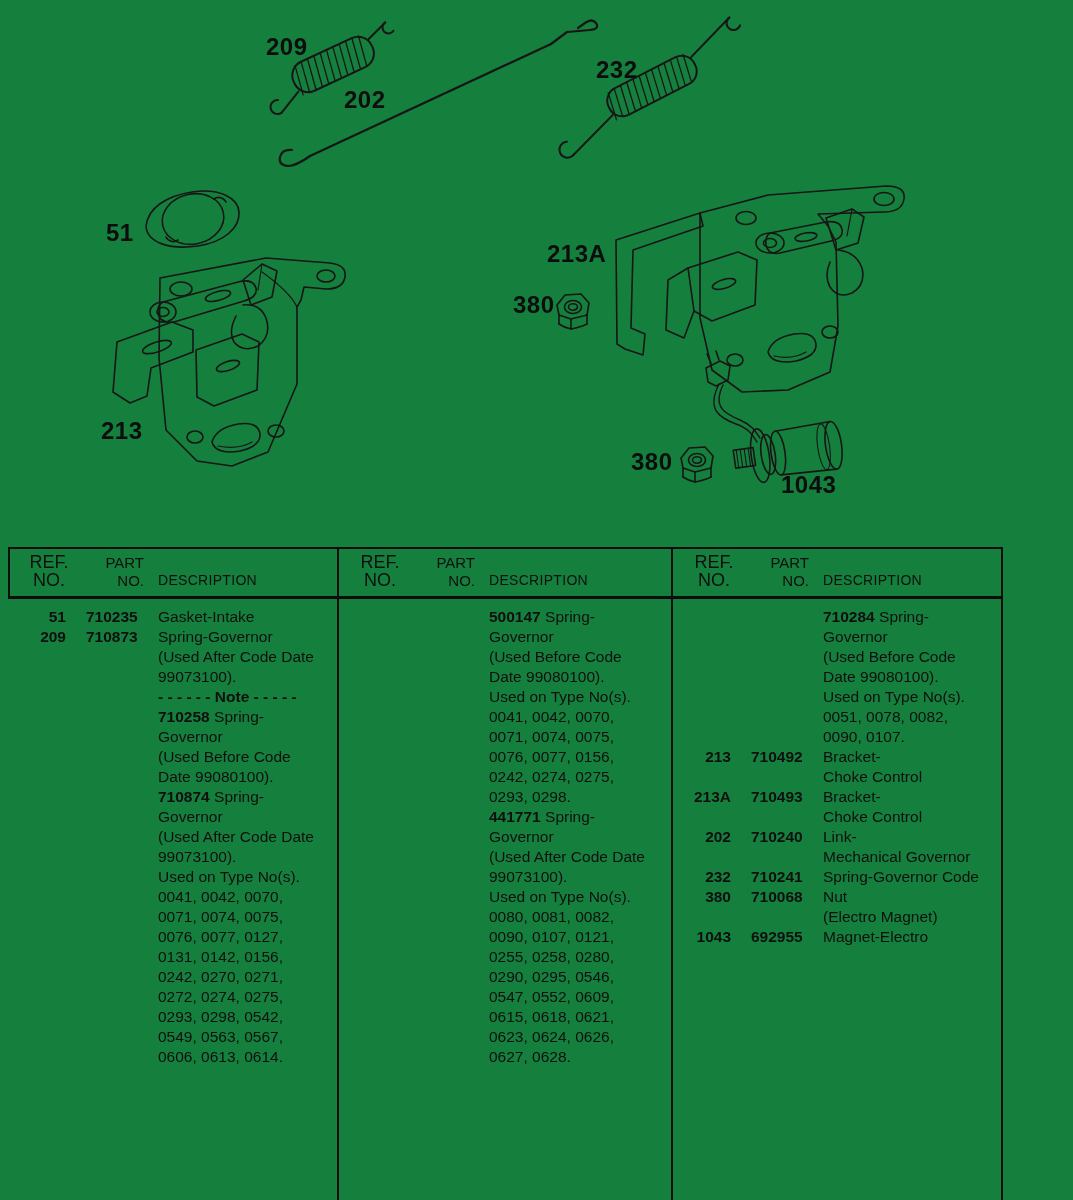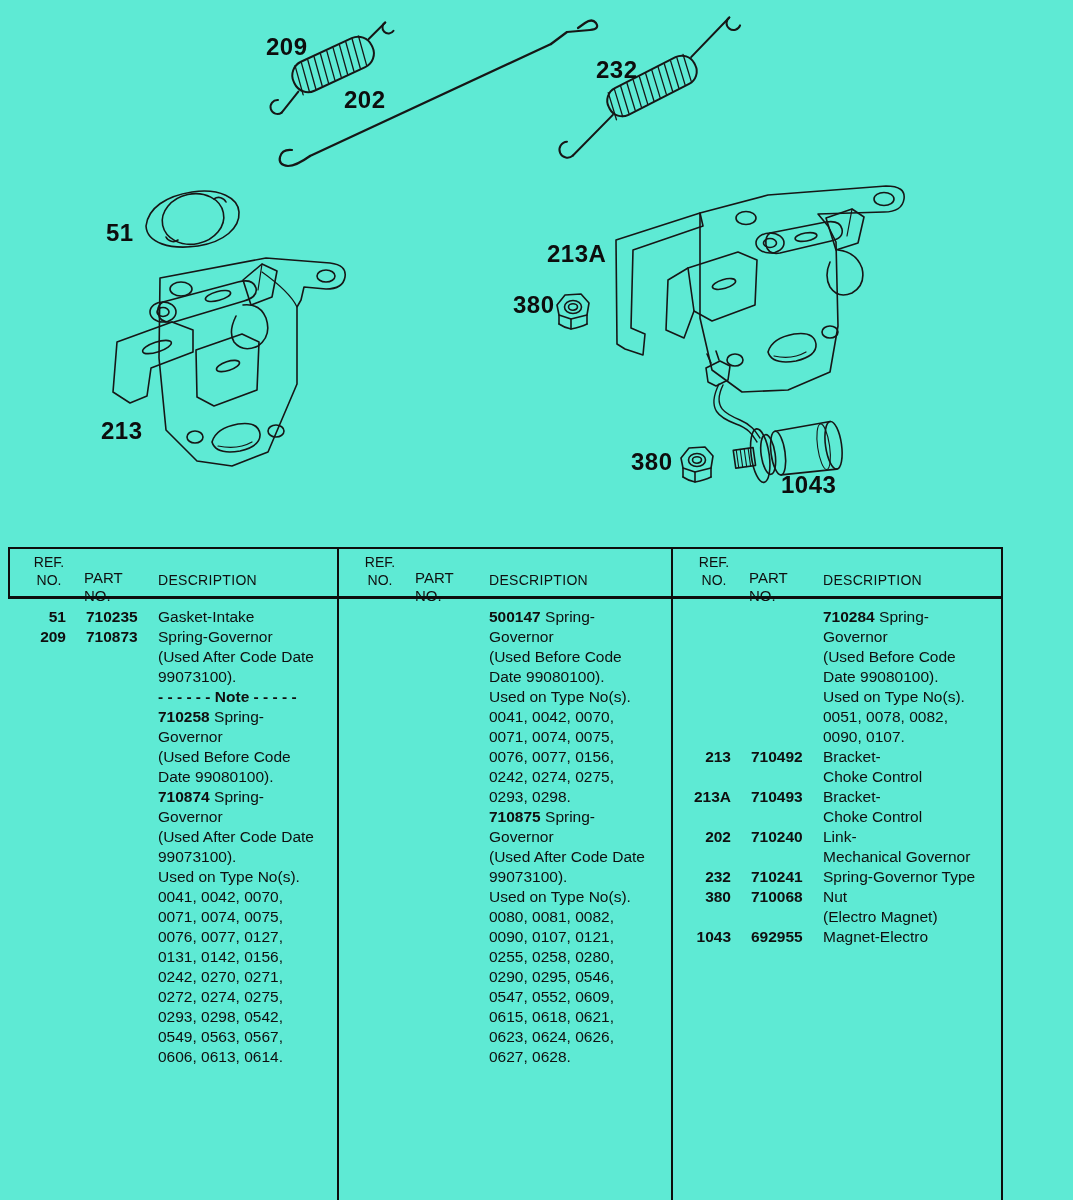--- a/index.html
+++ b/index.html
@@ -1,23 +1,23 @@
 <!DOCTYPE html>
 <html><head>
 <meta charset="utf-8">
 <style>
   html,body{margin:0;padding:0;background:#fff;}
-  .page{position:relative;width:1073px;height:1200px;background:#5eead4;overflow:hidden;
+  .page{position:relative;width:1073px;height:1200px;background:#15803d;overflow:hidden;
         font-family:"Liberation Sans",sans-serif;color:#0f0f0f;}
   svg.art{position:absolute;left:0;top:0;}
   .dlabel{position:absolute;font-weight:bold;font-size:24px;letter-spacing:.5px;color:#0d0d0d;}
   .tline{position:absolute;background:#0d0d0d;}
   .panel-header{position:absolute;top:549px;height:48px;}
-  .ph-ref{position:absolute;left:14px;top:5px;width:54px;text-align:center;font-size:14px;line-height:17.5px;}
-  .ph-part{position:absolute;left:76px;top:20px;width:60px;text-align:left;font-size:15px;line-height:17.5px;}
+  .ph-ref{position:absolute;left:14px;top:5px;width:54px;text-align:center;font-size:18px;line-height:17.5px;}
+  .ph-part{position:absolute;left:76px;top:5px;width:60px;text-align:right;font-size:15px;line-height:17.5px;}
   .ph-desc{position:absolute;left:150px;top:23px;font-size:14px;letter-spacing:.3px;}
   .pcol{position:absolute;top:607px;font-size:15.5px;}
   .prow{display:flex;height:20px;line-height:20px;white-space:pre;}
   .c-ref{flex:none;width:58px;text-align:right;font-weight:bold;}
   .c-part{flex:none;width:64px;margin-left:20px;font-weight:bold;}
   .c-desc{margin-left:8px;}
   .b{font-weight:bold;}
 </style>
 </head>
 <body>
@@ -247,21 +247,21 @@
       <div class="prow"><span class="c-ref"></span><span class="c-part"></span><span class="c-desc"><span class="b">500147</span><span> Spring-</span></span></div>
       <div class="prow"><span class="c-ref"></span><span class="c-part"></span><span class="c-desc"><span>Governor</span></span></div>
       <div class="prow"><span class="c-ref"></span><span class="c-part"></span><span class="c-desc"><span>(Used Before Code</span></span></div>
       <div class="prow"><span class="c-ref"></span><span class="c-part"></span><span class="c-desc"><span>Date 99080100).</span></span></div>
       <div class="prow"><span class="c-ref"></span><span class="c-part"></span><span class="c-desc"><span>Used on Type No(s).</span></span></div>
       <div class="prow"><span class="c-ref"></span><span class="c-part"></span><span class="c-desc"><span>0041, 0042, 0070,</span></span></div>
       <div class="prow"><span class="c-ref"></span><span class="c-part"></span><span class="c-desc"><span>0071, 0074, 0075,</span></span></div>
       <div class="prow"><span class="c-ref"></span><span class="c-part"></span><span class="c-desc"><span>0076, 0077, 0156,</span></span></div>
       <div class="prow"><span class="c-ref"></span><span class="c-part"></span><span class="c-desc"><span>0242, 0274, 0275,</span></span></div>
       <div class="prow"><span class="c-ref"></span><span class="c-part"></span><span class="c-desc"><span>0293, 0298.</span></span></div>
-      <div class="prow"><span class="c-ref"></span><span class="c-part"></span><span class="c-desc"><span class="b">710875</span><span> Spring-</span></span></div>
+      <div class="prow"><span class="c-ref"></span><span class="c-part"></span><span class="c-desc"><span class="b">441771</span><span> Spring-</span></span></div>
       <div class="prow"><span class="c-ref"></span><span class="c-part"></span><span class="c-desc"><span>Governor</span></span></div>
       <div class="prow"><span class="c-ref"></span><span class="c-part"></span><span class="c-desc"><span>(Used After Code Date</span></span></div>
       <div class="prow"><span class="c-ref"></span><span class="c-part"></span><span class="c-desc"><span>99073100).</span></span></div>
       <div class="prow"><span class="c-ref"></span><span class="c-part"></span><span class="c-desc"><span>Used on Type No(s).</span></span></div>
       <div class="prow"><span class="c-ref"></span><span class="c-part"></span><span class="c-desc"><span>0080, 0081, 0082,</span></span></div>
       <div class="prow"><span class="c-ref"></span><span class="c-part"></span><span class="c-desc"><span>0090, 0107, 0121,</span></span></div>
       <div class="prow"><span class="c-ref"></span><span class="c-part"></span><span class="c-desc"><span>0255, 0258, 0280,</span></span></div>
       <div class="prow"><span class="c-ref"></span><span class="c-part"></span><span class="c-desc"><span>0290, 0295, 0546,</span></span></div>
       <div class="prow"><span class="c-ref"></span><span class="c-part"></span><span class="c-desc"><span>0547, 0552, 0609,</span></span></div>
       <div class="prow"><span class="c-ref"></span><span class="c-part"></span><span class="c-desc"><span>0615, 0618, 0621,</span></span></div>
@@ -275,19 +275,19 @@
       <div class="prow"><span class="c-ref"></span><span class="c-part"></span><span class="c-desc"><span>Date 99080100).</span></span></div>
       <div class="prow"><span class="c-ref"></span><span class="c-part"></span><span class="c-desc"><span>Used on Type No(s).</span></span></div>
       <div class="prow"><span class="c-ref"></span><span class="c-part"></span><span class="c-desc"><span>0051, 0078, 0082,</span></span></div>
       <div class="prow"><span class="c-ref"></span><span class="c-part"></span><span class="c-desc"><span>0090, 0107.</span></span></div>
       <div class="prow"><span class="c-ref">213</span><span class="c-part">710492</span><span class="c-desc"><span>Bracket-</span></span></div>
       <div class="prow"><span class="c-ref"></span><span class="c-part"></span><span class="c-desc"><span>Choke Control</span></span></div>
       <div class="prow"><span class="c-ref">213A</span><span class="c-part">710493</span><span class="c-desc"><span>Bracket-</span></span></div>
       <div class="prow"><span class="c-ref"></span><span class="c-part"></span><span class="c-desc"><span>Choke Control</span></span></div>
       <div class="prow"><span class="c-ref">202</span><span class="c-part">710240</span><span class="c-desc"><span>Link-</span></span></div>
       <div class="prow"><span class="c-ref"></span><span class="c-part"></span><span class="c-desc"><span>Mechanical Governor</span></span></div>
-      <div class="prow"><span class="c-ref">232</span><span class="c-part">710241</span><span class="c-desc"><span>Spring-Governor Type</span></span></div>
+      <div class="prow"><span class="c-ref">232</span><span class="c-part">710241</span><span class="c-desc"><span>Spring-Governor Code</span></span></div>
       <div class="prow"><span class="c-ref">380</span><span class="c-part">710068</span><span class="c-desc"><span>Nut</span></span></div>
       <div class="prow"><span class="c-ref"></span><span class="c-part"></span><span class="c-desc"><span>(Electro Magnet)</span></span></div>
       <div class="prow"><span class="c-ref">1043</span><span class="c-part">692955</span><span class="c-desc"><span>Magnet-Electro</span></span></div>
     </div>
 
 </div>
 
 </body></html>

